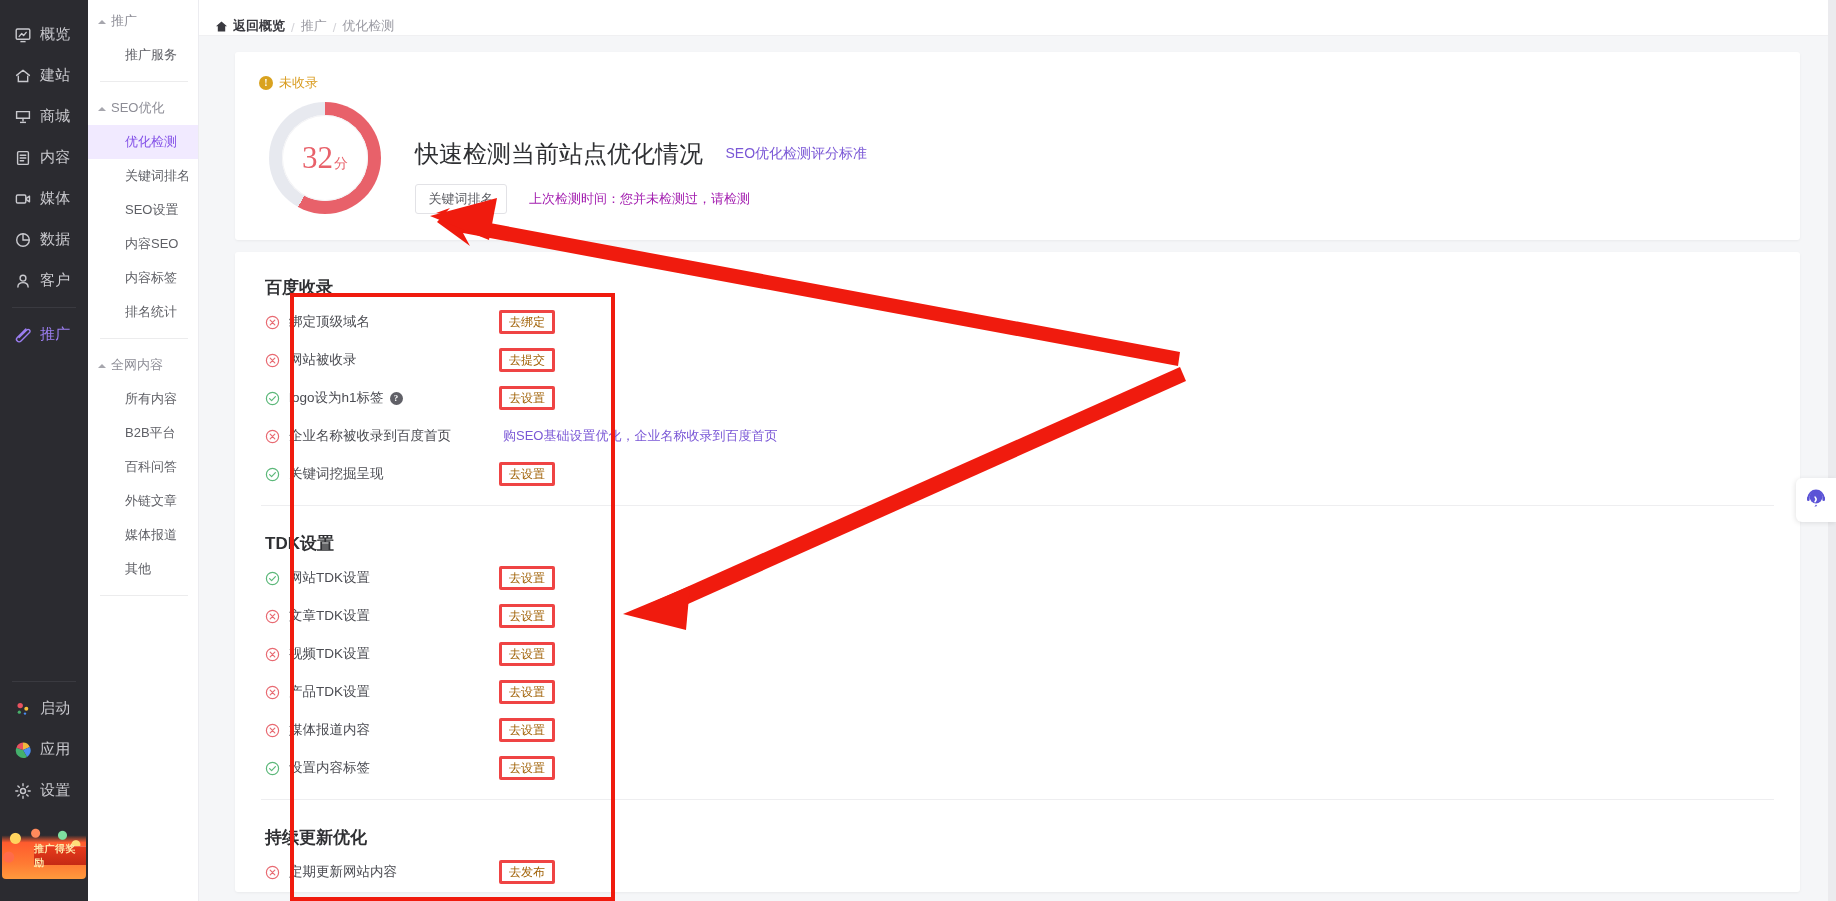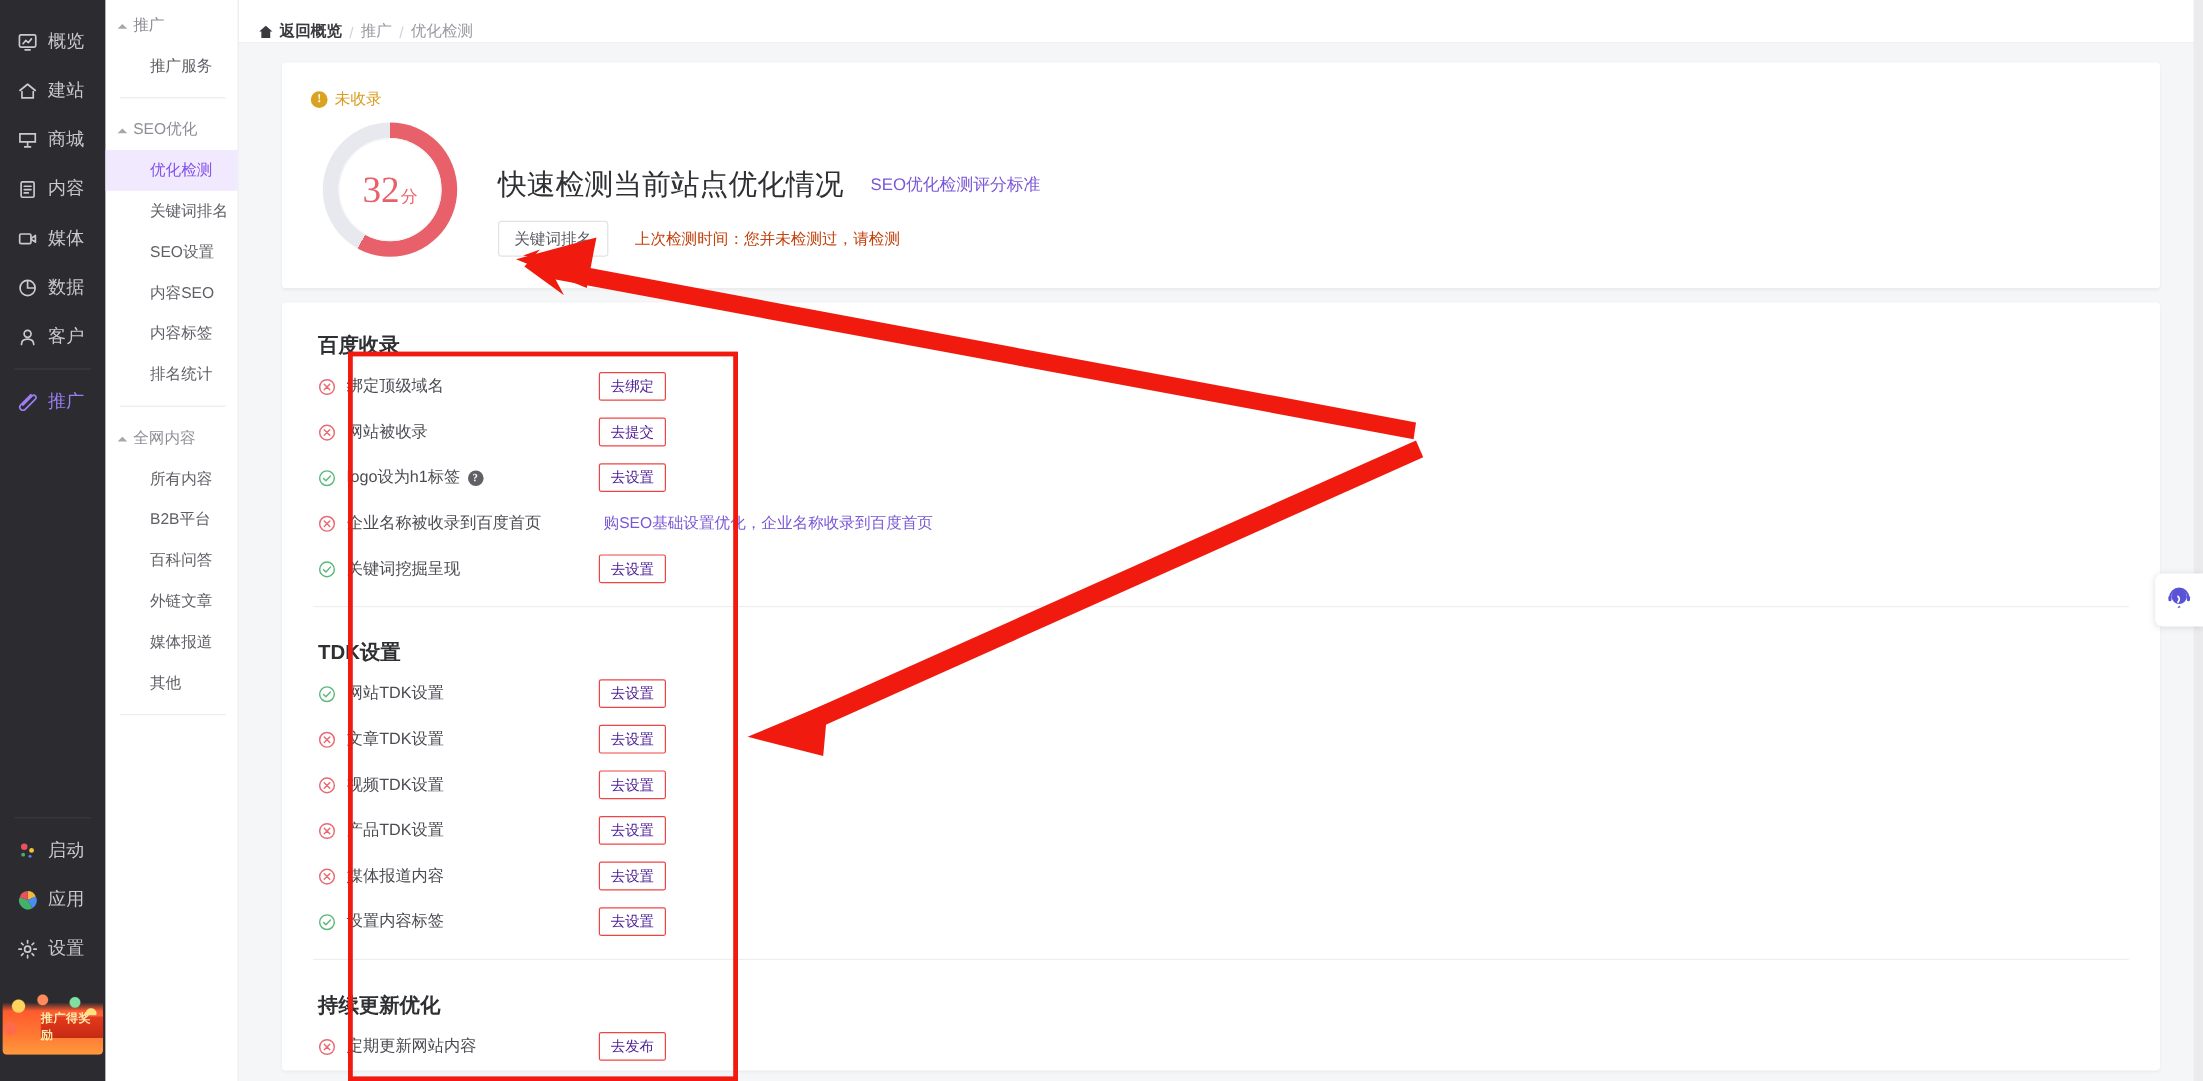--- a/index.html
+++ b/index.html
@@ -113,40 +113,40 @@
 
   .score-right { margin-left: 34px; flex: 1 1 auto; }
   .score-title { font-size: 24px; color: #2f3033; display: inline-block; vertical-align: middle; }
   .score-link { font-size: 14px; color: #7a57d6; margin-left: 18px; cursor: pointer; vertical-align: middle; }
   .score-actions { display: flex; align-items: center; gap: 22px; margin-top: 14px; }
   .btn-detect {
     width: 92px; height: 30px; border: 1px solid #e2e2e6; background: #fff;
     border-radius: 3px; font-size: 13px; color: #5b5c62; cursor: pointer;
     font-family: inherit;
   }
-  .last-check { font-size: 13px; color: #c2410c; }
+  .last-check { font-size: 13px; color: #a21caf; }
 
   .card-list { padding: 22px 26px 0 26px; min-height: 640px; }
   .sec-title { font-size: 17px; font-weight: bold; color: #2f3033; margin: 2px 0 4px 4px; }
   .sec-title.next { margin-top: 26px; }
   .row {
     display: flex; align-items: center; height: 38px;
   }
   .row-icon { width: 15px; height: 15px; flex: 0 0 15px; margin-left: 4px; }
   .row-label { font-size: 13.5px; color: #4b4c52; margin-left: 9px; width: 186px; flex: 0 0 186px; }
   .row-label.wide { width: auto; flex: 0 0 auto; min-width: 186px; }
   .help-icon {
     display: inline-block; width: 13px; height: 13px; border-radius: 50%;
     background: #606067; color: #fff; font-size: 9px; line-height: 13px;
     text-align: center; margin-left: 6px; vertical-align: 1px; cursor: pointer;
     font-family: "Liberation Serif", serif; font-weight: bold;
   }
   .btn-go {
-    width: 56px; height: 24px; border: 1px solid #ef4444; background: #fff;
-    border-radius: 2px; font-size: 12px; color: #4c1d95; cursor: pointer;
+    width: 56px; height: 24px; border: 3px solid #ef4444; background: #fff;
+    border-radius: 2px; font-size: 12px; color: #a16207; cursor: pointer;
     font-family: inherit; margin-left: 24px;
   }
   .row-link { font-size: 13px; color: #7a57d6; margin-left: 28px; cursor: pointer; }
   .sec-divider { height: 1px; background: #eeeef0; margin: 12px 0 0 0; }
 
   
   .overlay { position: absolute; inset: 0; pointer-events: none; z-index: 40; }
   .redbox {
     position: absolute; border: 4px solid #f01b0e; left: 290px; top: 293px;
     width: 325px; height: 608px;

